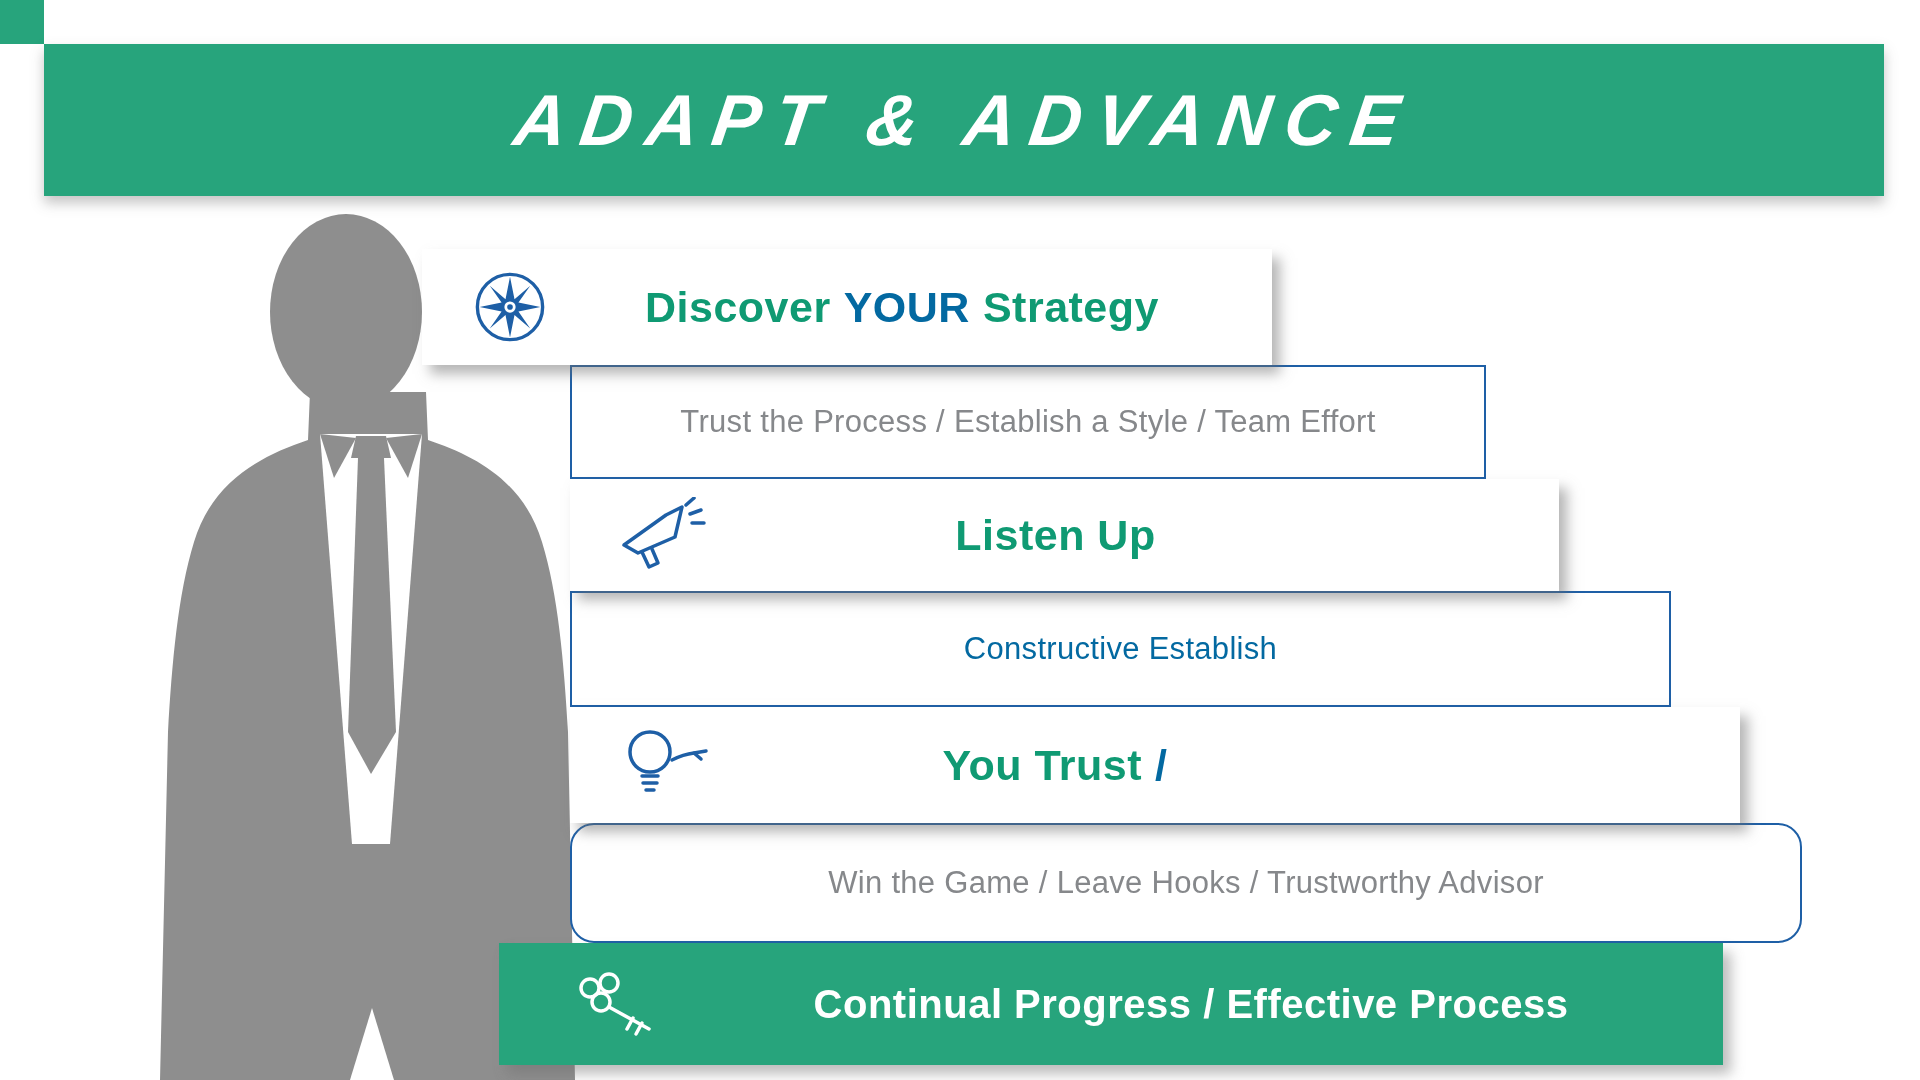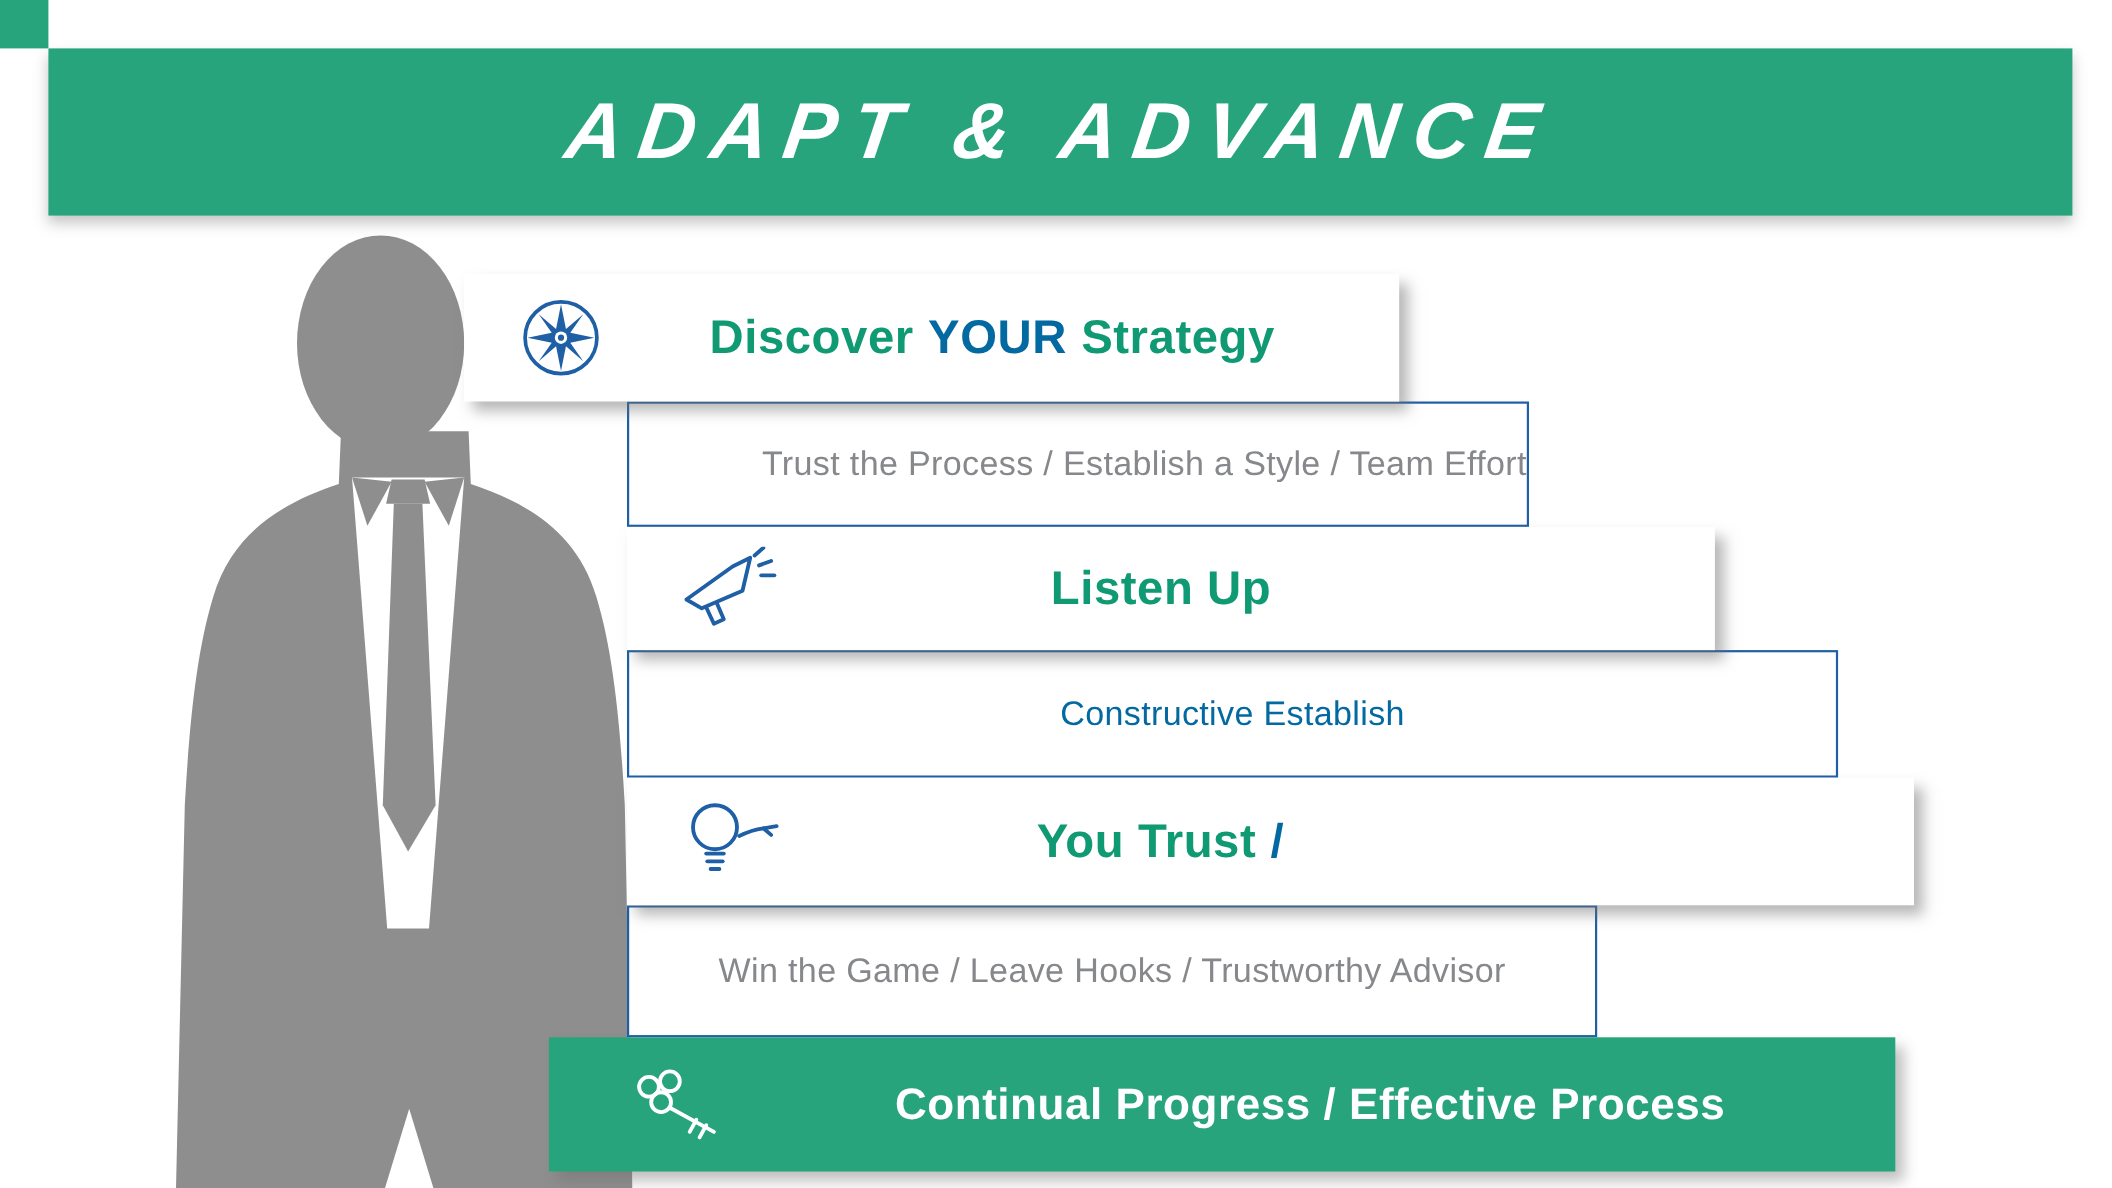--- a/index.html
+++ b/index.html
@@ -52,23 +52,23 @@
     position: absolute;
     background: #ffffff;
     border: 2px solid #1e5fa6;
     z-index: 2;
     display: flex; align-items: center; justify-content: center;
     font-size: 31px;
     color: #86888b;
     letter-spacing: 0.3px;
     white-space: nowrap;
   }
-  .row-b { left: 570px; top: 365px; width: 820px;  height: 114px; justify-content: flex-end; }
+  .row-b { left: 570px; top: 365px; width: 916px;  height: 114px; }
   .row-d { left: 570px; top: 591px; width: 1101px; height: 116px; gap: 10px; }
-  .row-f { left: 570px; top: 823px; width: 882px; height: 120px; }
+  .row-f { left: 570px; top: 823px; width: 1232px; height: 120px; border-radius: 24px; }
   .blue-txt  { color: #0369a1; }
   .green-txt { color: #0f9a73; }
 
   
   .card {
     position: absolute;
     background: #ffffff;
     box-shadow: 8px 9px 12px rgba(110,110,110,0.5);
     z-index: 3;
   }

